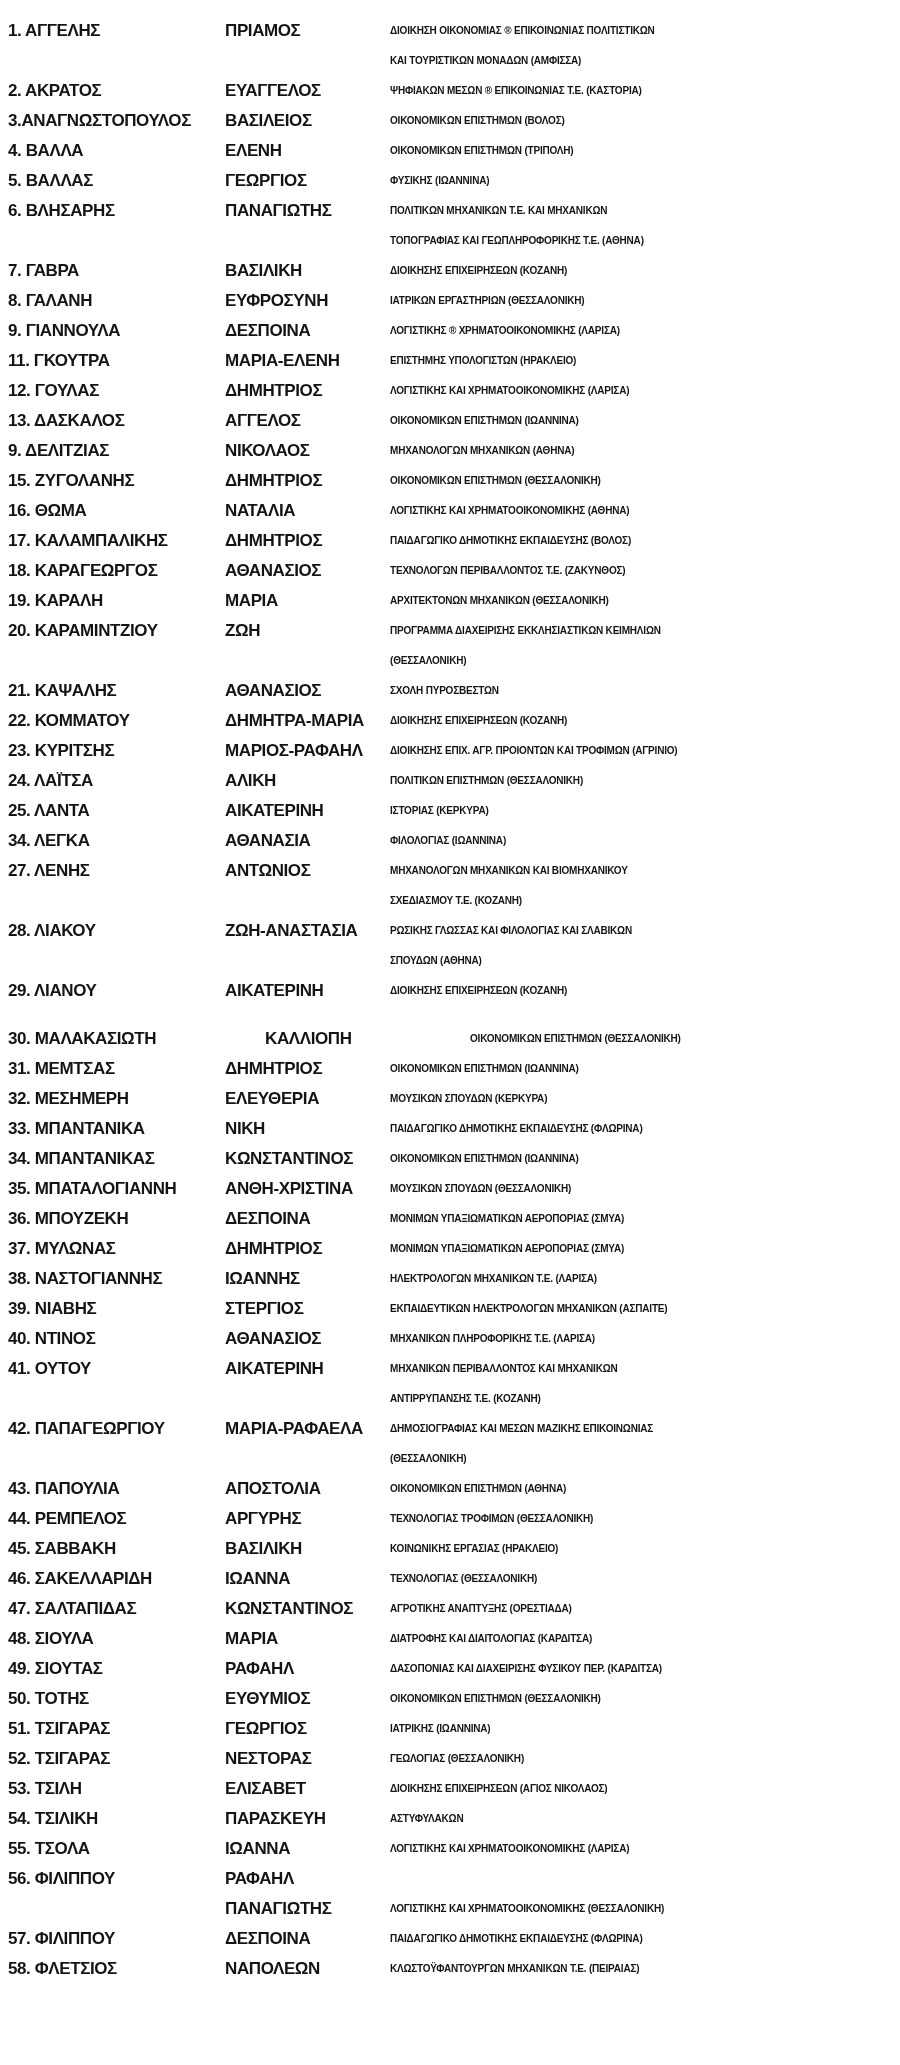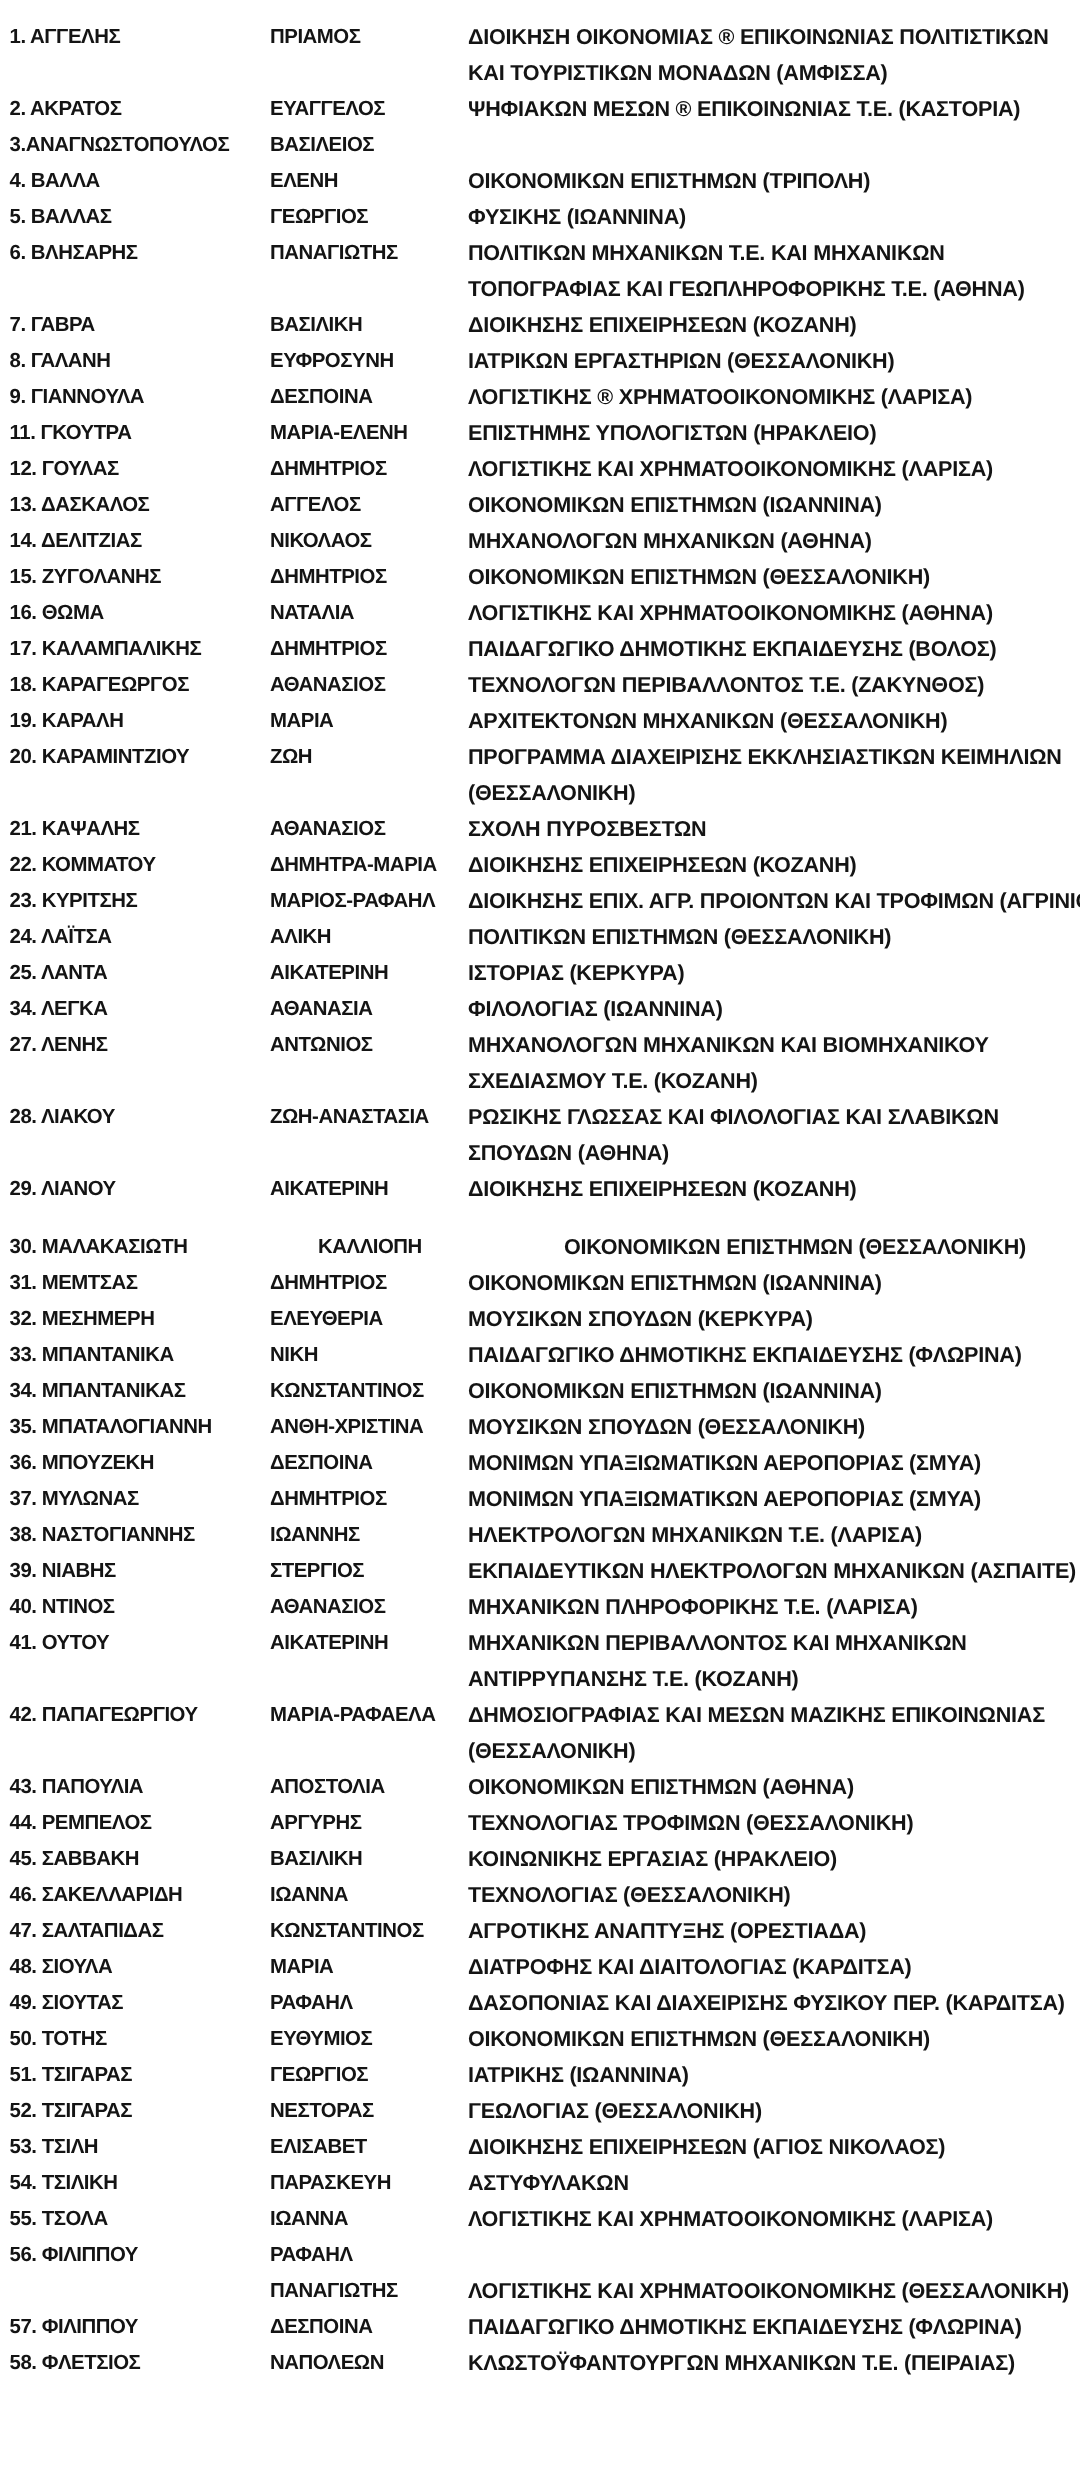--- a/index.html
+++ b/index.html
@@ -40,21 +40,21 @@
   }
   .c2 {
     flex: 0 0 165px;
     font-size: 17px;
     line-height: 30px;
     letter-spacing: -0.4px;
   }
   .c3 {
     flex: 1 1 auto;
     min-width: 0;
-    font-size: 18px;
+    font-size: 10px;
     line-height: 30px;
     letter-spacing: -0.2px;
   }
   .line {
     height: 30px;
     white-space: nowrap;
   }
 </style>
 </head>
 <body>
@@ -77,20 +77,23 @@
       </div>
       <div class="cell c3">
         <div class="line">ΨΗΦΙΑΚΩΝ ΜΕΣΩΝ ® ΕΠΙΚΟΙΝΩΝΙΑΣ Τ.Ε. (ΚΑΣΤΟΡΙΑ)</div>
       </div>
     </div>
     <div class="row">
       <div class="cell c1">3.ΑΝΑΓΝΩΣΤΟΠΟΥΛΟΣ</div>
       <div class="cell c2">
         <div class="line">ΒΑΣΙΛΕΙΟΣ</div>
       </div>
+      <div class="cell c3">
+        <div class="line">ΟΙΚΟΝΟΜΙΚΩΝ ΕΠΙΣΤΗΜΩΝ (ΒΟΛΟΣ)</div>
+      </div>
     </div>
     <div class="row">
       <div class="cell c1">4. ΒΑΛΛΑ</div>
       <div class="cell c2">
         <div class="line">ΕΛΕΝΗ</div>
       </div>
       <div class="cell c3">
         <div class="line">ΟΙΚΟΝΟΜΙΚΩΝ ΕΠΙΣΤΗΜΩΝ (ΤΡΙΠΟΛΗ)</div>
       </div>
     </div>
@@ -161,21 +164,21 @@
     <div class="row">
       <div class="cell c1">13. ΔΑΣΚΑΛΟΣ</div>
       <div class="cell c2">
         <div class="line">ΑΓΓΕΛΟΣ</div>
       </div>
       <div class="cell c3">
         <div class="line">ΟΙΚΟΝΟΜΙΚΩΝ ΕΠΙΣΤΗΜΩΝ (ΙΩΑΝΝΙΝΑ)</div>
       </div>
     </div>
     <div class="row">
-      <div class="cell c1">14. ΔΕΛΙΤΖΙΑΣ</div>
+      <div class="cell c1">9. ΔΕΛΙΤΖΙΑΣ</div>
       <div class="cell c2">
         <div class="line">ΝΙΚΟΛΑΟΣ</div>
       </div>
       <div class="cell c3">
         <div class="line">ΜΗΧΑΝΟΛΟΓΩΝ ΜΗΧΑΝΙΚΩΝ (ΑΘΗΝΑ)</div>
       </div>
     </div>
     <div class="row">
       <div class="cell c1">15. ΖΥΓΟΛΑΝΗΣ</div>
       <div class="cell c2">

